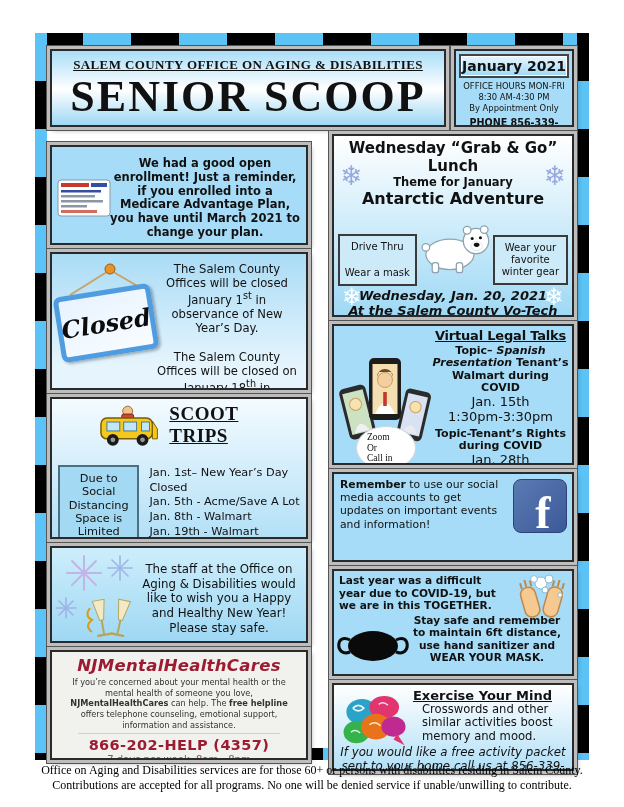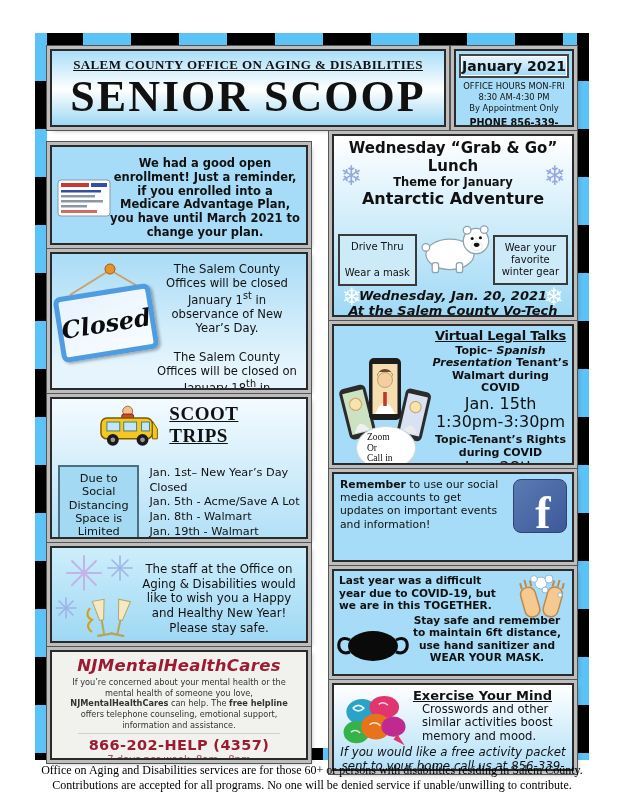--- a/index.html
+++ b/index.html
@@ -84,21 +84,21 @@
   .flake{position:absolute;color:#97a8e0;font-size:27px;line-height:1;}
   .flake.white{color:#fff;font-size:24px;}
   .legal{height:141px;background:#a6dcf7;}
   .legal-art{position:absolute;left:2px;top:18px;}
   .legal-bubble{position:absolute;left:22px;top:100px;width:60px;height:44px;background:#fff;border:1px solid #cfd8df;
                 border-radius:50%;display:flex;flex-direction:column;align-items:flex-start;justify-content:center;
                 padding-left:10px;box-sizing:border-box;font-family:"Liberation Serif",serif;font-size:9.5px;line-height:1.15;}
   .legal-text{margin-left:98px;text-align:center;padding:3px 3px 0 0;line-height:1.14;}
   .legal-title{font-weight:bold;font-size:13px;text-decoration:underline;white-space:nowrap;letter-spacing:-.2px;}
   .legal-topic{font-weight:bold;font-size:11px;margin-top:1px;}
-  .legal-date{font-size:16px;}
+  .legal-date{font-size:13px;}
   .legal-call{font-weight:bold;font-size:11.4px;text-align:center;margin-top:3px;}
   .social{height:90px;background:#a6dcf7;padding:4px 6px;font-size:10.8px;line-height:1.22;}
   .social-p1{margin-right:64px;}
   .fb-icon{position:absolute;right:5px;top:5px;width:52px;height:52px;border-radius:8px;
            background:linear-gradient(135deg,#5b7bb4,#3b5998);display:flex;align-items:flex-end;justify-content:center;
            overflow:hidden;border:1px solid #2d4373;}
   .fb-icon span{color:#fff;font-family:"Liberation Serif",serif;font-weight:bold;font-size:46px;line-height:.82;margin-right:-6px;}
   .social-fb{text-align:center;margin-top:6px;}
   .covid{height:107px;background:#a6dcf7;padding:3px 5px;font-weight:bold;font-size:10.6px;line-height:1.18;}
   .covid-p1{margin-right:60px;}

